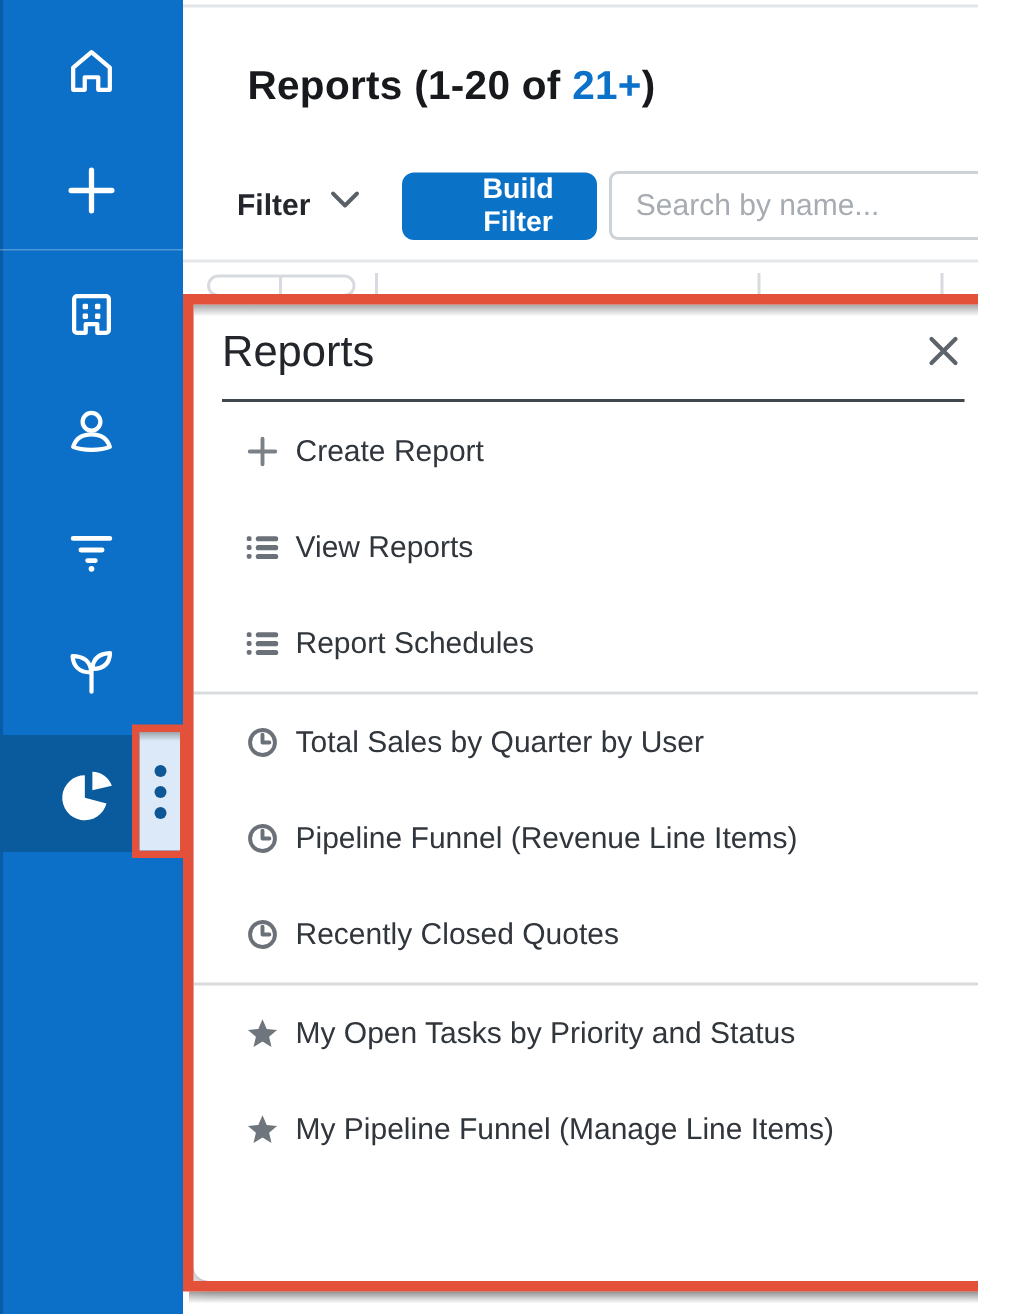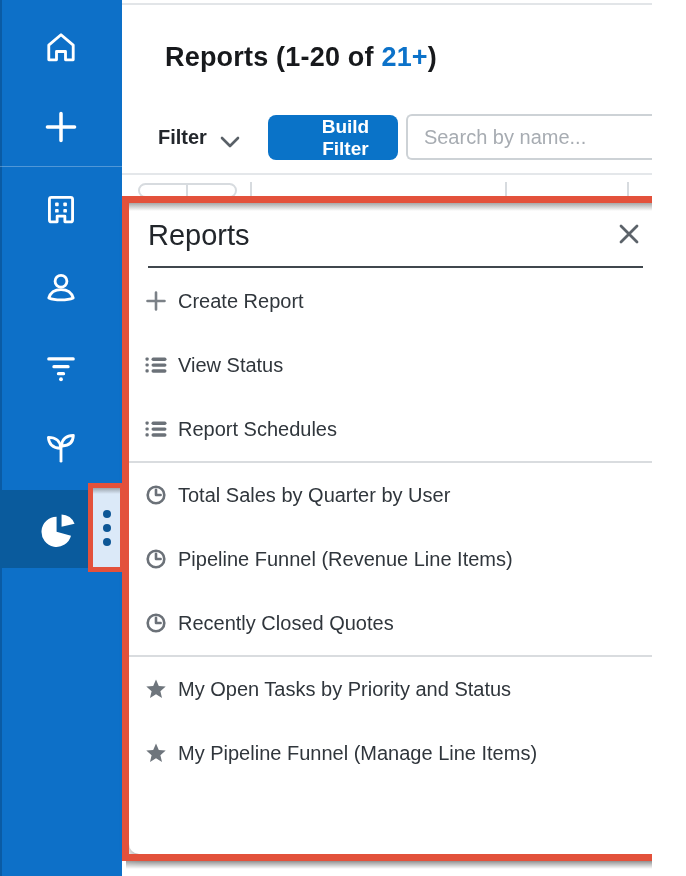--- a/index.html
+++ b/index.html
@@ -14,21 +14,21 @@
   .side-item{position:absolute;left:0;width:122px;height:78px;display:flex;align-items:center;justify-content:center;cursor:pointer;}
   .side-item svg{display:block;}
   .side-sep{position:absolute;left:0;top:166px;width:122px;height:1px;background:rgba(255,255,255,0.28);}
   .side-item.active-row{background:#0a5b9d;justify-content:flex-start;padding-left:38px;box-sizing:border-box;}
   
   .main{position:absolute;left:122px;top:0;width:564px;height:876px;background:#fff;z-index:1;}
   .topline{position:absolute;left:122px;top:3px;width:564px;height:2px;background:#e2e5e8;z-index:1;}
   .page-title{position:absolute;left:165px;top:42px;font-size:27px;font-weight:bold;color:#17191c;letter-spacing:.2px;z-index:1;}
   .page-title .count{color:#0c72c9;}
   .toolbar{position:absolute;left:158px;top:113px;height:48px;display:flex;align-items:center;z-index:1;}
-  .filter-trigger{display:flex;align-items:flex-end;cursor:pointer;}
+  .filter-trigger{display:flex;align-items:flex-start;cursor:pointer;}
   .filter-label{font-size:20px;font-weight:bold;color:#23272c;}
   .filter-trigger svg{margin-left:12px;}
   .build-filter-btn{margin-left:27px;width:130px;height:45px;border:none;border-radius:8px;background:#0a73c8;
     color:#fff;font-size:19px;font-weight:bold;font-family:inherit;cursor:pointer;padding-left:31px;}
   .search-box{margin-left:8px;width:292px;height:46px;box-sizing:border-box;border:2px solid #cdd2d6;border-right:none;
     border-radius:6px 0 0 6px;font-size:20px;color:#33383d;padding:0 0 0 16px;outline:none;font-family:inherit;}
   .search-box::placeholder{color:#a7acb2;}
   .toolbar-divider{position:absolute;left:122px;top:173px;width:564px;height:2px;background:#e4e7ea;z-index:1;}
   
   .hint{position:absolute;z-index:1;}
@@ -39,21 +39,21 @@
   .frag{position:absolute;left:672px;width:14px;overflow:hidden;font-size:19px;color:#41464c;z-index:1;}
   
   .panel{position:absolute;left:129px;top:203px;width:537px;height:651px;background:#fff;border-radius:2px 2px 10px 10px;
     z-index:5;box-shadow:0 4px 10px rgba(0,0,0,0.35);}
   .panel-top-shade{position:absolute;left:0;top:0;width:100%;height:8px;
     background:linear-gradient(to bottom,rgba(60,60,60,0.45),rgba(60,60,60,0));}
   .panel-title{position:absolute;left:19px;top:16px;font-size:29px;color:#22262b;}
   .panel-close{position:absolute;right:24px;top:18px;width:26px;height:26px;display:flex;align-items:center;justify-content:center;cursor:pointer;}
   .panel-hr{position:absolute;left:19px;top:63px;width:495px;height:2px;background:#40474d;}
   .menu-list{position:absolute;left:0;top:66px;width:100%;}
-  .menu-item{height:64px;display:flex;align-items:center;padding-left:15px;box-sizing:border-box;cursor:pointer;}
+  .menu-item{height:64px;display:flex;align-items:center;padding-left:34px;box-sizing:border-box;cursor:pointer;}
   .mi-icon{width:24px;display:flex;align-items:center;justify-content:center;margin-right:10px;}
   .mi-label{font-size:20px;color:#30363c;white-space:nowrap;}
   .menu-divider{height:2px;background:#d9dcdf;margin:0;}
   
   .anno{position:absolute;box-sizing:border-box;border:7px solid #e3513b;z-index:10;pointer-events:none;}
   .anno-panel{left:122px;top:196px;width:550px;height:665px;}
   .anno-kebab{left:88px;top:483px;width:37px;height:89px;border-width:5px;z-index:11;pointer-events:auto;}
   .panel-bottom-shade{position:absolute;left:126px;top:861px;width:546px;height:8px;z-index:9;
     background:linear-gradient(to bottom,rgba(0,0,0,0.38),rgba(0,0,0,0));}
   
@@ -221,21 +221,21 @@
             </svg>
           </span>
           <span class="mi-label">Create Report</span>
         </div>
         <div class="menu-item">
           <span class="mi-icon">
             <svg width="22" height="22">
               <use href="#icon-list"></use>
             </svg>
           </span>
-          <span class="mi-label">View Status</span>
+          <span class="mi-label">View Reports</span>
         </div>
         <div class="menu-item">
           <span class="mi-icon">
             <svg width="22" height="22">
               <use href="#icon-list"></use>
             </svg>
           </span>
           <span class="mi-label">Report Schedules</span>
         </div>
         <div class="menu-divider"></div>

